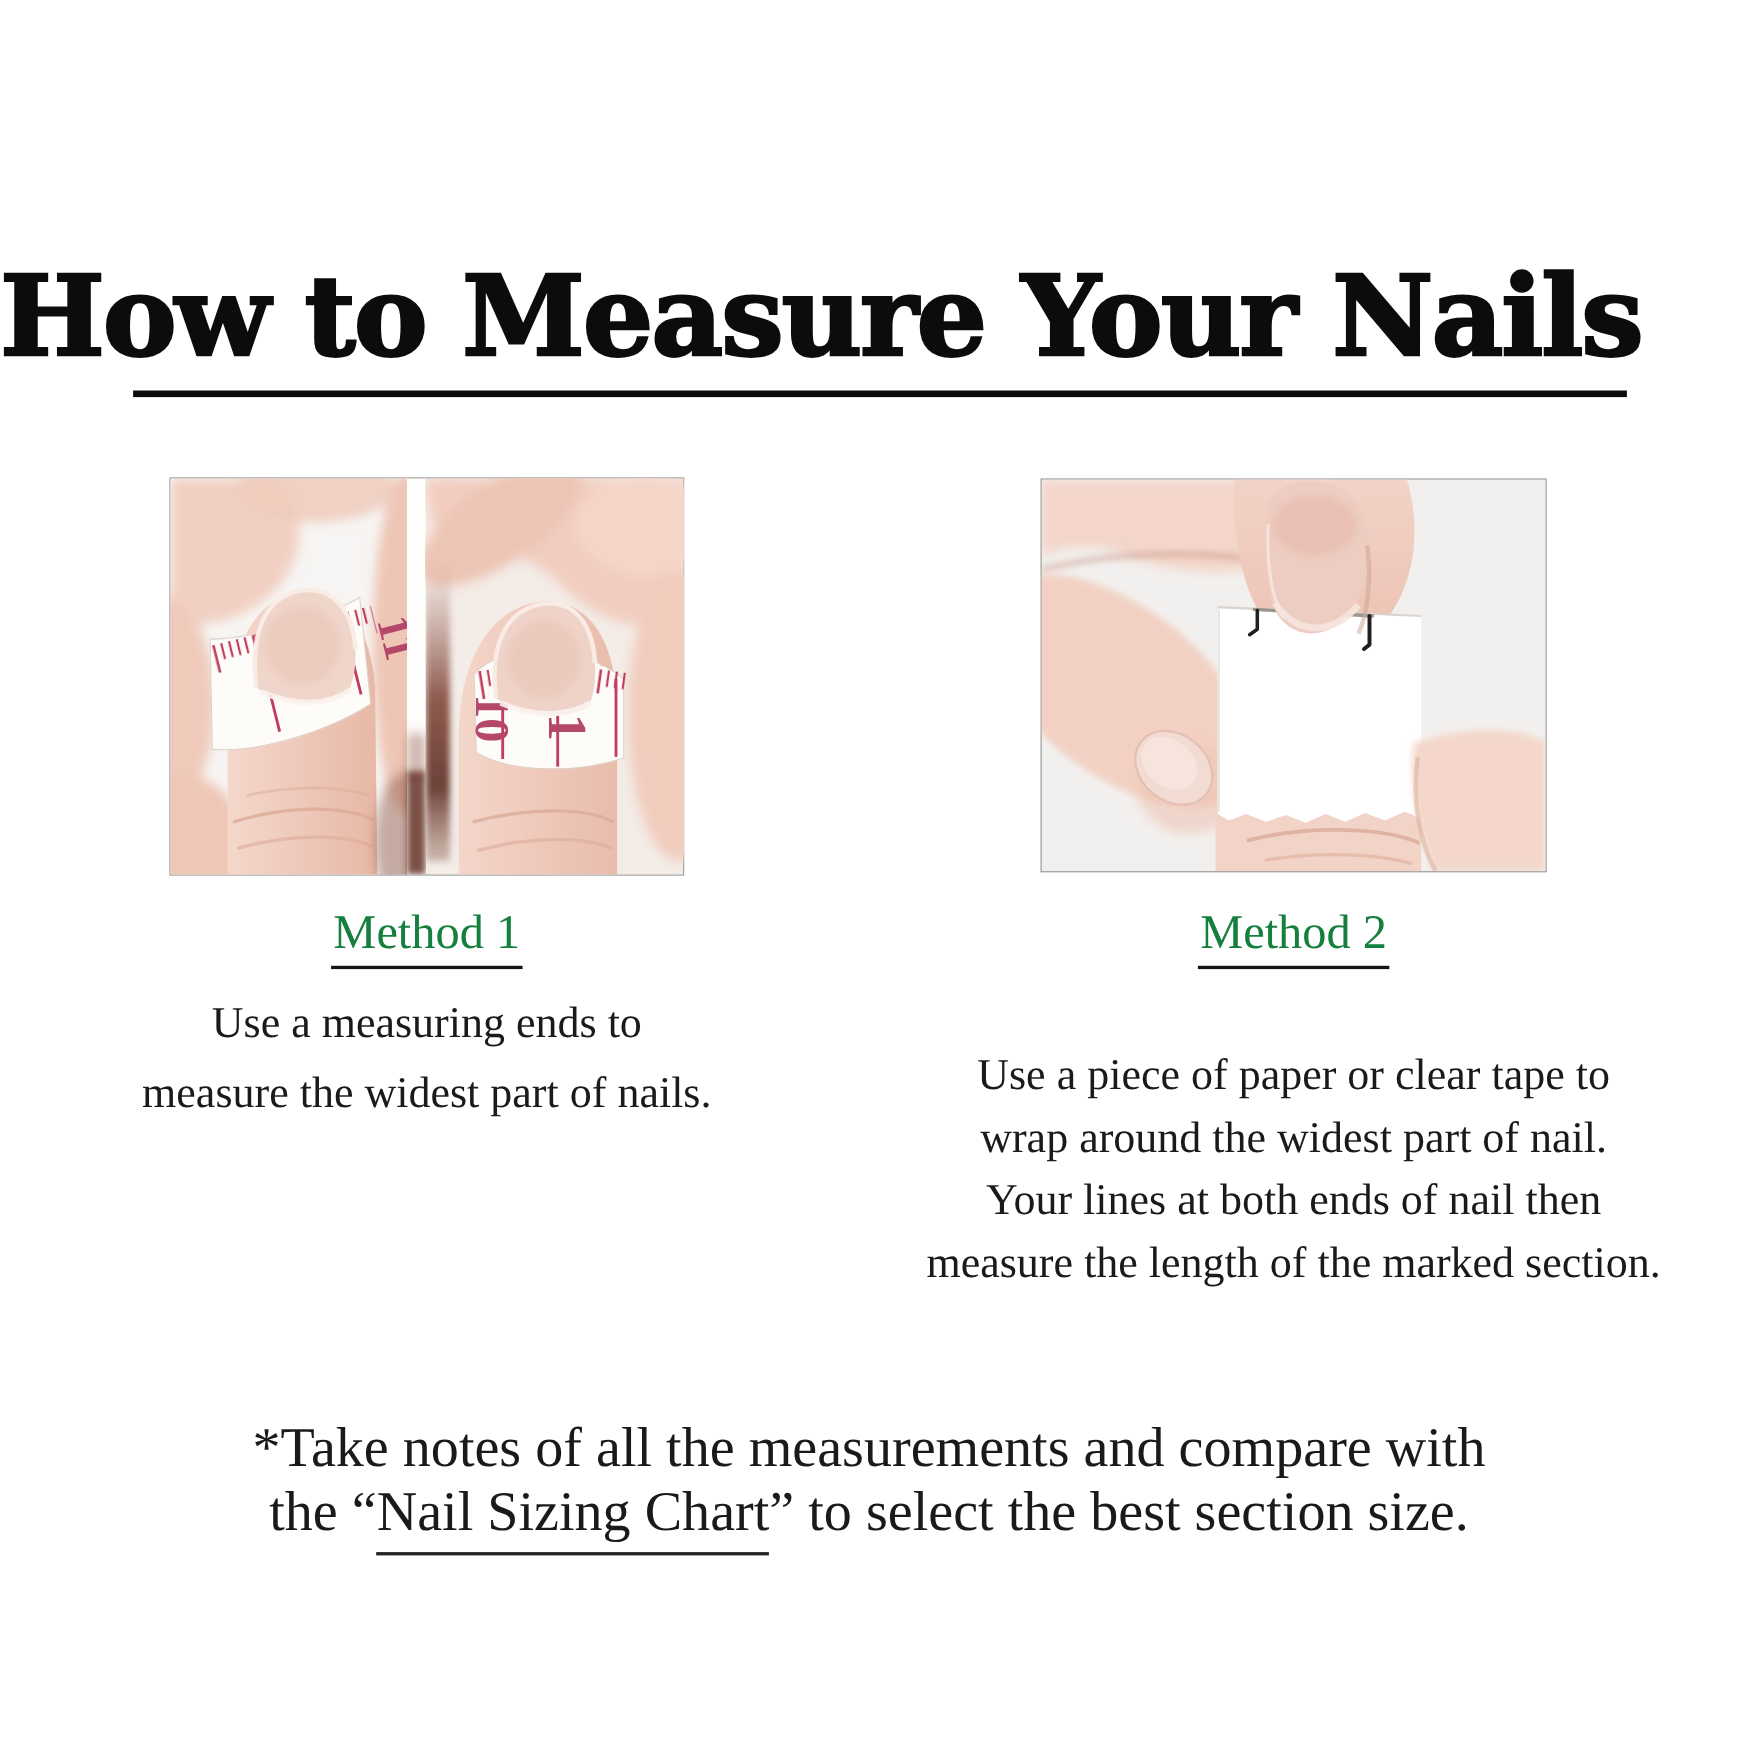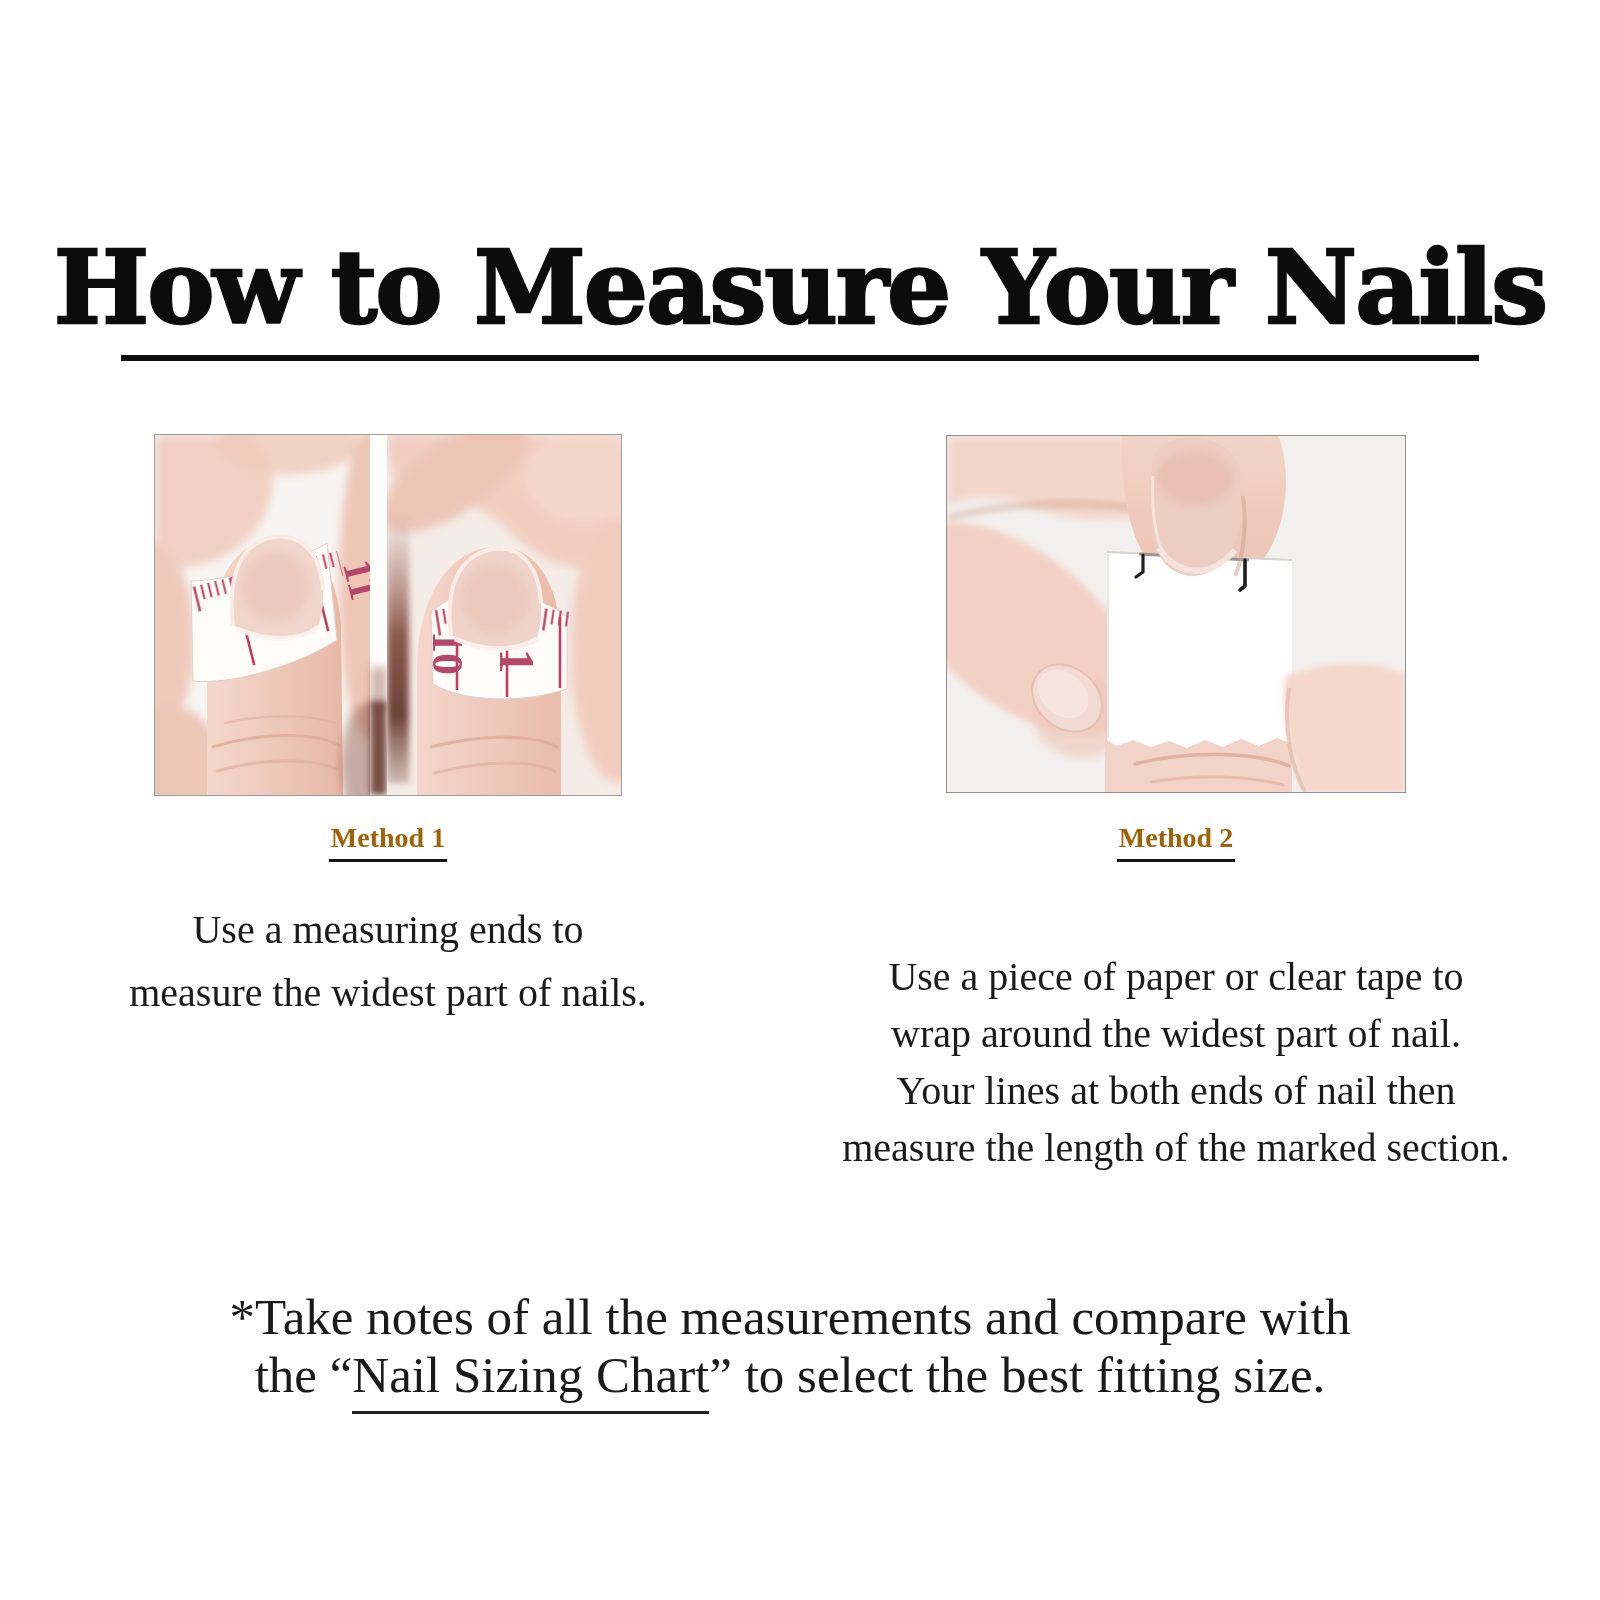--- a/index.html
+++ b/index.html
@@ -1,26 +1,26 @@
 <!DOCTYPE html>
 <html><head>
 <meta charset="utf-8">
 <style>
   html,body{margin:0;padding:0;background:#ffffff;}
   .page{position:relative;width:1600px;height:1600px;background:#ffffff;overflow:hidden;
         font-family:"Liberation Serif",serif;color:#161616;}
-  .title{position:absolute;top:232px;left:0;width:1600px;margin:0;text-align:center;
+  .title{position:absolute;top:232px;left:0;width:1600px;margin:0;
          font-family:"DejaVu Serif",serif;font-weight:bold;font-size:101px;line-height:112px;
          letter-spacing:-2px;color:#0c0c0c;-webkit-text-stroke:2.4px #0c0c0c;white-space:nowrap;}
   .title-underline{position:absolute;left:121px;top:355px;width:1358px;height:6px;background:#0d0d0d;}
   .photo{position:absolute;margin:0;box-sizing:border-box;background:#f5f3f1;}
   .photo-1{left:154px;top:434px;width:468px;height:362px;border:1px solid #9b9b9b;}
   .photo-2{left:946px;top:435px;width:460px;height:358px;border:1px solid #8f8f8f;}
   .photo svg{display:block;width:100%;height:100%;}
-  .method-label{position:absolute;text-align:center;font-size:28px;font-weight:bold;color:#a16207;}
+  .method-label{position:absolute;text-align:center;font-size:44px;font-weight:normal;color:#15803d;}
   .label-1{left:154px;top:822px;width:468px;}
   .label-2{left:946px;top:822px;width:460px;}
   .method-label .u{display:inline-block;border-bottom:3px solid #141414;padding:0 2px 5px 2px;}
   .method-text{position:absolute;text-align:center;font-size:40px;color:#1a1a1a;}
   .text-1{left:58px;top:898px;width:660px;line-height:63px;}
   .text-2{left:766px;top:928px;width:820px;line-height:57px;margin-top:20px;}
   .footnote{position:absolute;left:90px;top:1288px;width:1400px;text-align:center;
             font-size:51px;color:#1a1a1a;line-height:58px;}
   .fn-u{border-bottom:3px solid #222;padding-bottom:8px;}
 </style>
@@ -232,16 +232,16 @@
 
   <div class="method-text text-2">
     <div>Use a piece of paper  or clear tape to</div>
     <div>wrap around the widest part of nail.</div>
     <div>Your lines at both ends of nail then</div>
     <div>measure the length of the marked section.</div>
   </div>
 
   <div class="footnote">
     <div>*Take notes of all the measurements and compare with</div>
-    <div><span>the “</span><span class="fn-u">Nail Sizing Chart</span><span>” to select the best fitting size.</span></div>
+    <div><span>the “</span><span class="fn-u">Nail Sizing Chart</span><span>” to select the best section size.</span></div>
   </div>
 
 </div>
 
 </body></html>

